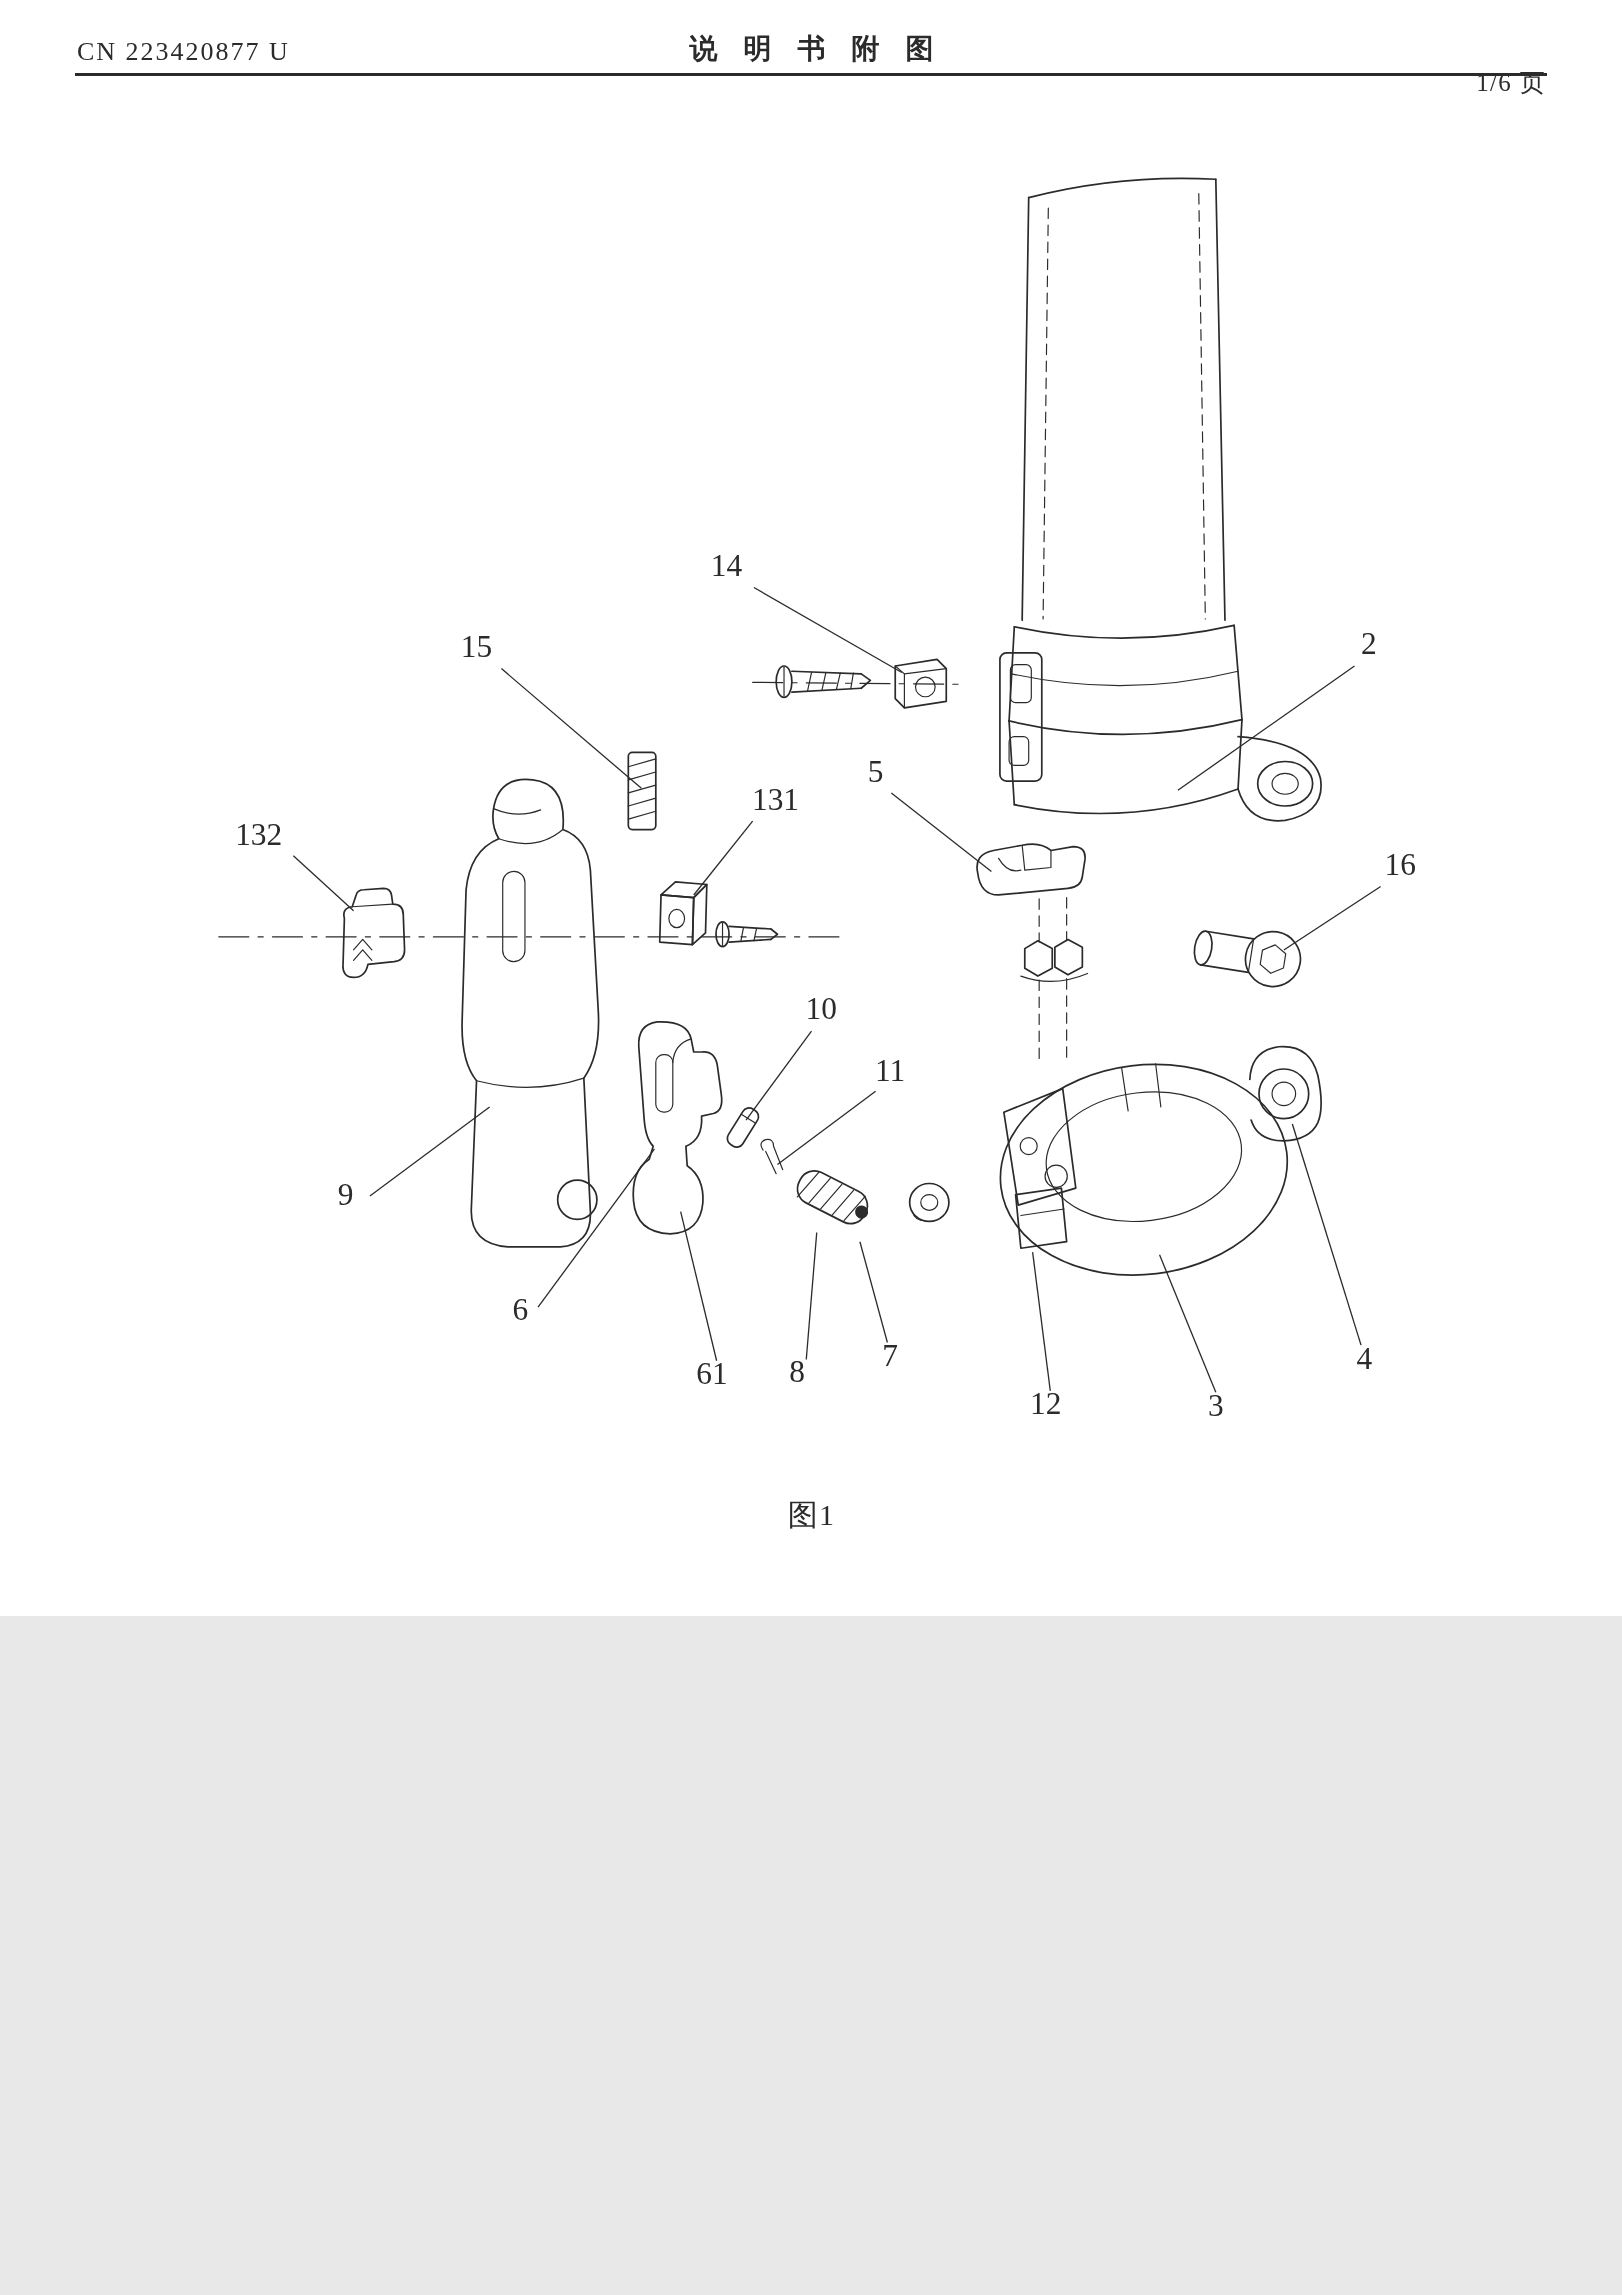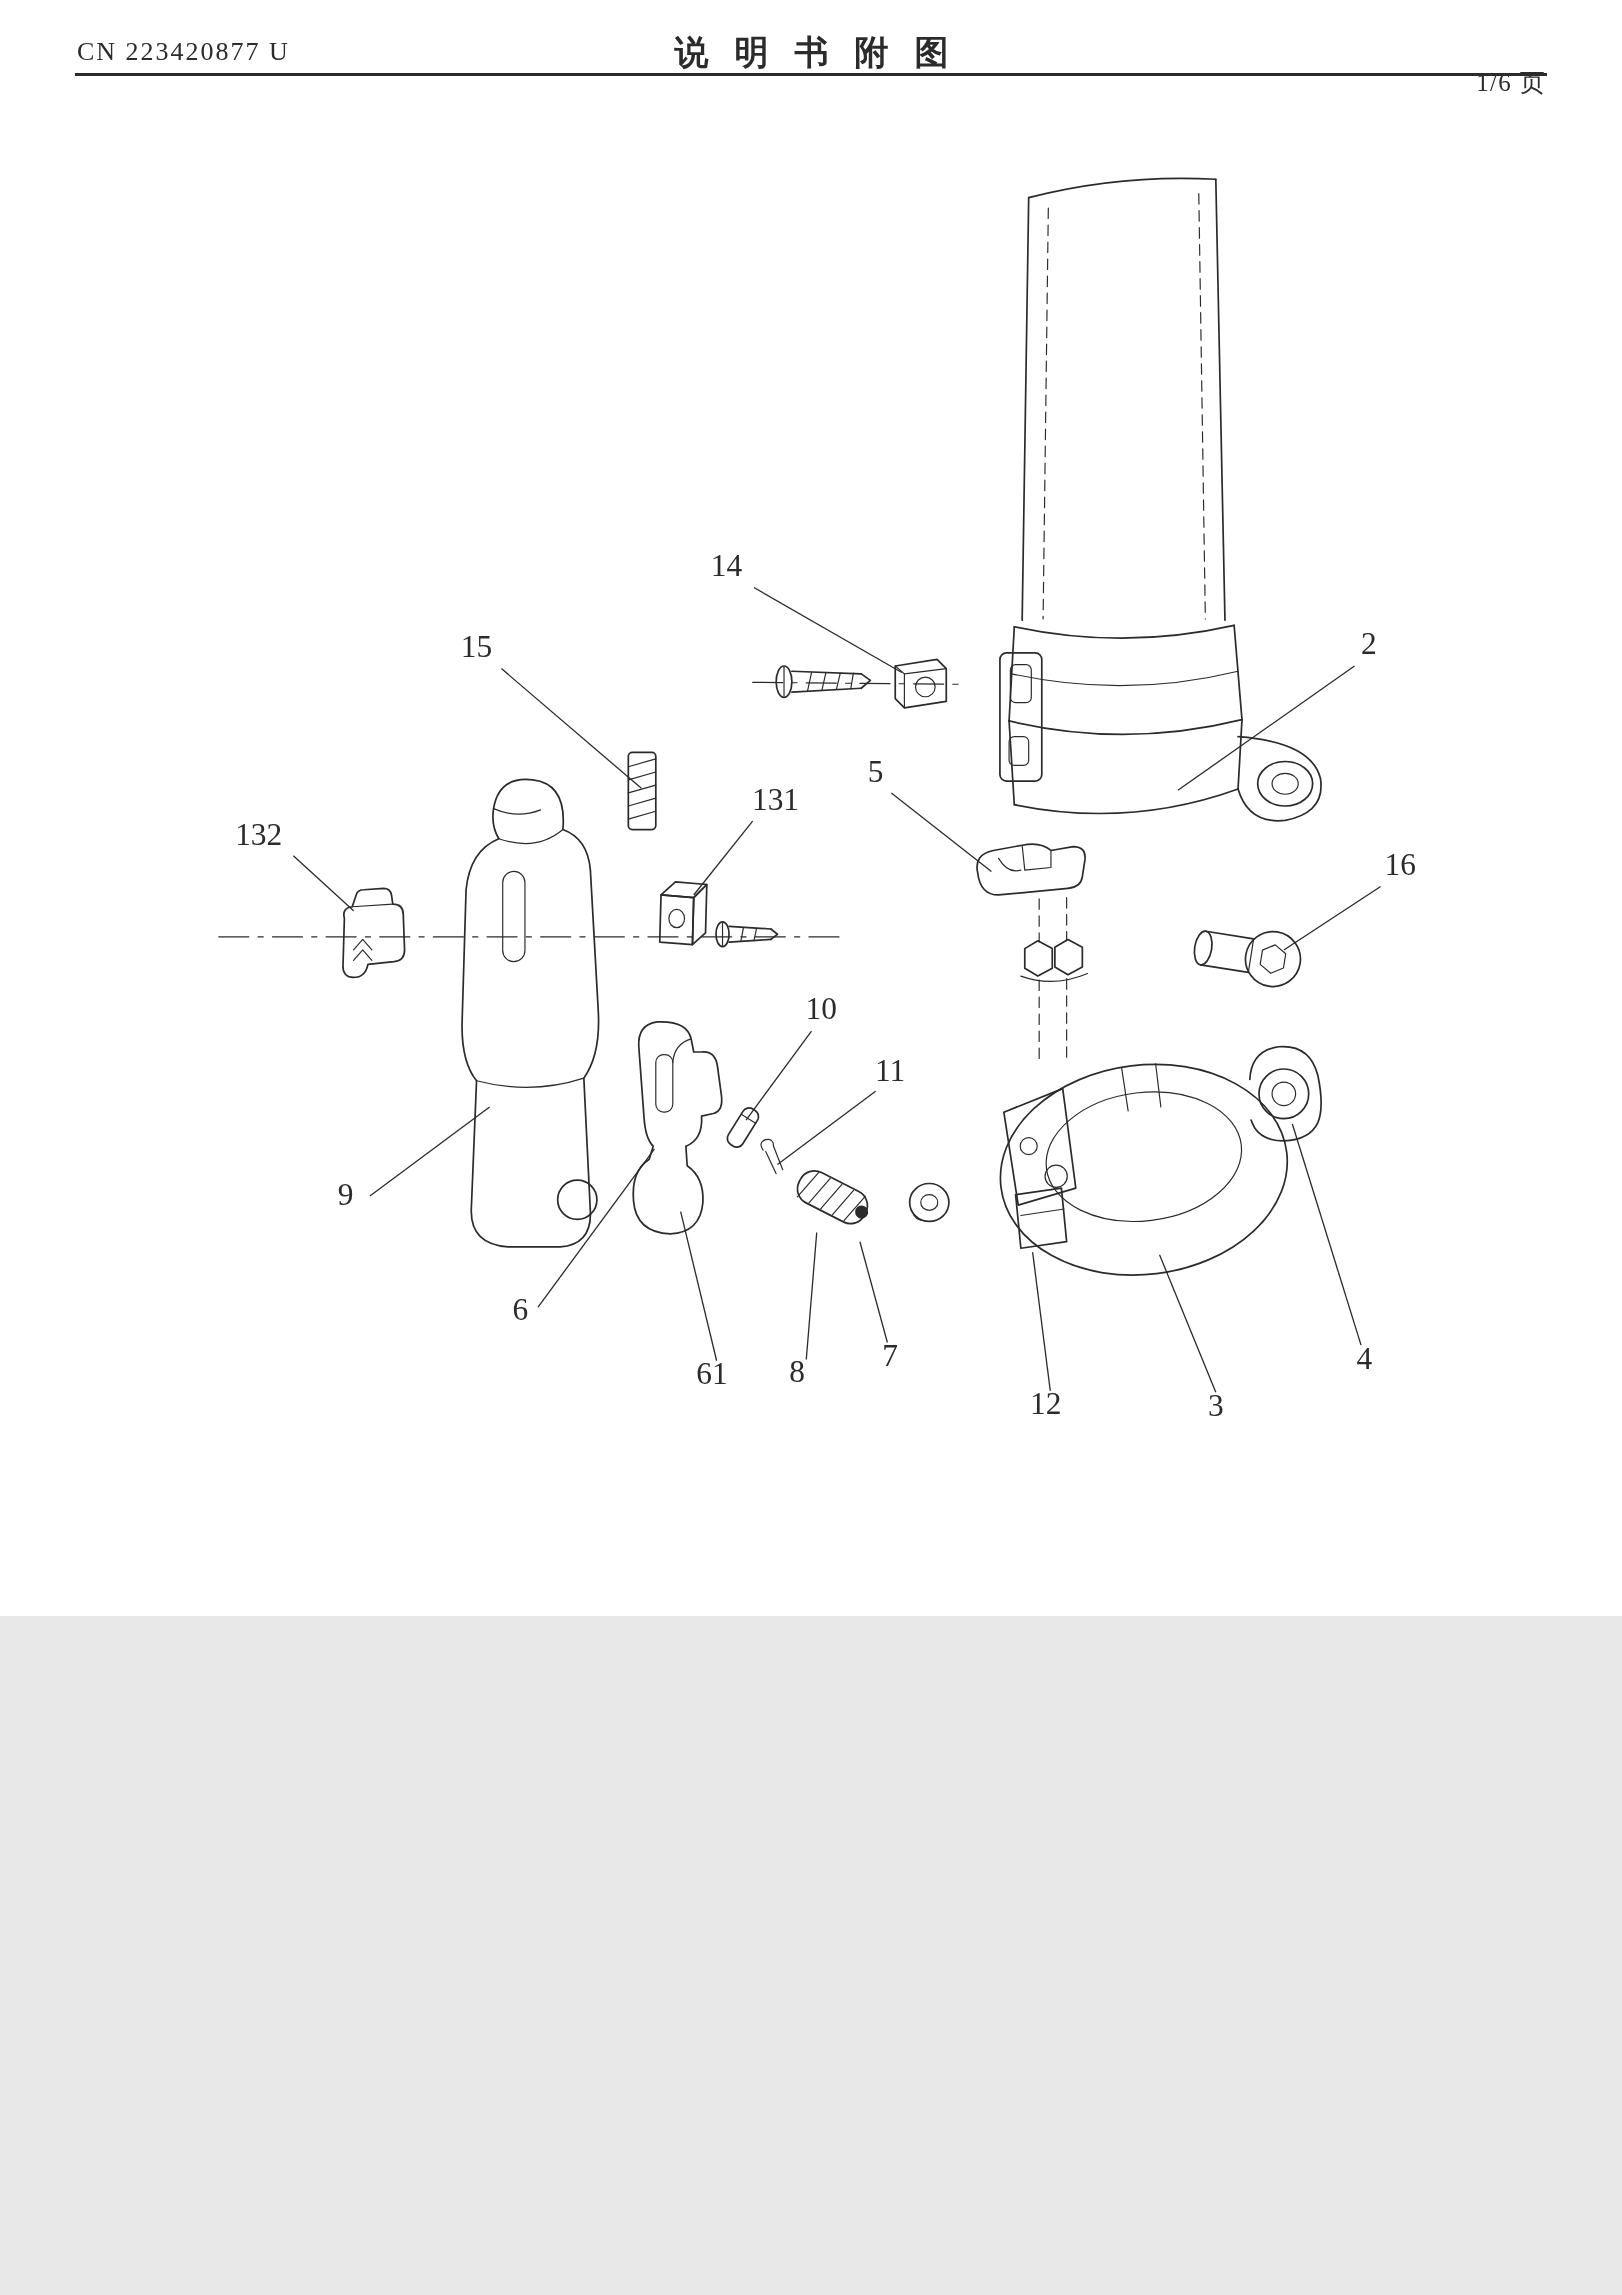--- a/index.html
+++ b/index.html
@@ -12,21 +12,21 @@
     color:var(--ink);
     overflow:hidden;
   }
   
   .doc-num{
     position:absolute; left:77px; top:37px;
     font-size:26px; letter-spacing:2px; white-space:nowrap;
   }
   .doc-title{
     position:absolute; left:50%; top:30px; transform:translateX(-50%);
-    font-size:34px; font-weight:bold; letter-spacing:26px; text-indent:26px;
+    font-size:28px; font-weight:bold; letter-spacing:26px; text-indent:26px;
     white-space:nowrap;
   }
   .page-ind{
     position:absolute; right:77px; top:39px;
     font-size:25px; letter-spacing:1.3px; white-space:nowrap;margin-top:27px;
   }
   .header-rule{
     position:absolute; left:75px; top:73px;
     width:1472px; height:2.6px; background:var(--ink);
   }
@@ -247,15 +247,16 @@
         <text x="1360" y="2088" class="part-num">7</text>
         <line x1="1605" y1="2126" x2="1578" y2="1914" class="leader"></line>
         <text x="1598" y="2162" class="part-num">12</text>
         <line x1="1858" y1="2128" x2="1772" y2="1918" class="leader"></line>
         <text x="1858" y="2165" class="part-num">3</text>
         <line x1="2080" y1="2056" x2="1975" y2="1718" class="leader"></line>
         <text x="2085" y="2092" class="part-num">4</text>
       </g>
   </svg>
 
+  <div class="fig-caption">图1</div>
   <div class="page-number">8</div>
 </div>
 
 
 </body></html>

